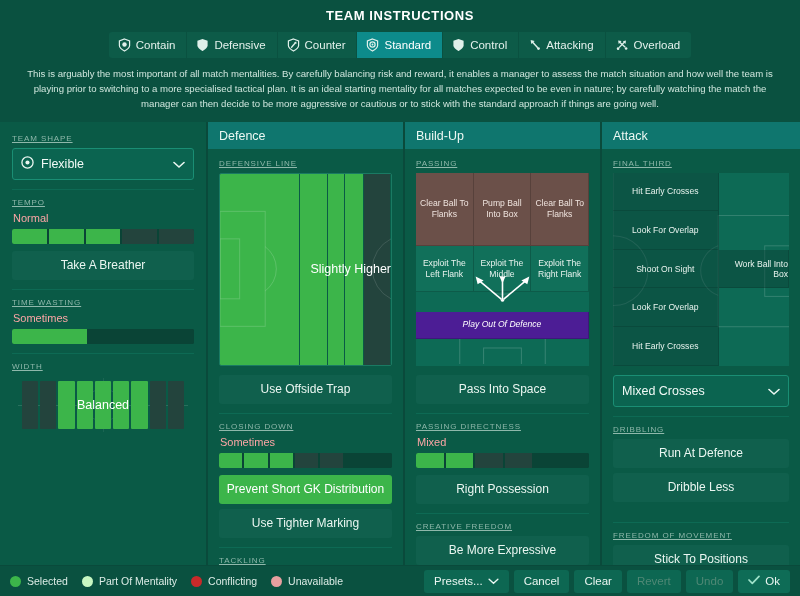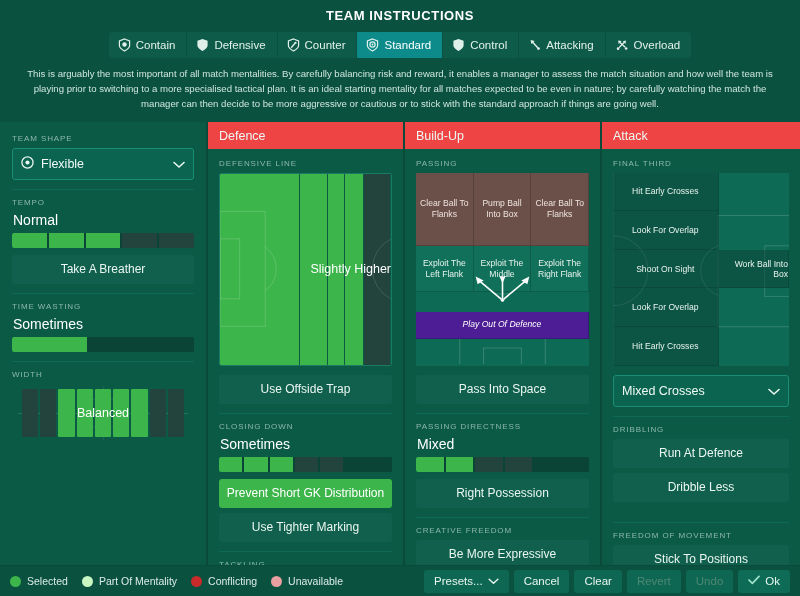--- a/index.html
+++ b/index.html
@@ -73,37 +73,38 @@
     border-right: 2px solid #0a4a3b;
   }
   .col {
     width: 197px;
     background: #0a5a46;
     border-right: 2px solid #0a4a3b;
     display: flex; flex-direction: column;
   }
   .col:last-child { border-right: none; width: 198px; }
   .col-head {
-    background: #ef4444;
+    background: #0f766e;
     padding: 7px 11px 6px 11px;
     font-size: 12.5px;
     color: #ecf8f3;
   }
   .col-inner { padding: 8px 11px 0 11px; }
 
   .sect-label {
     font-size: 8px;
     letter-spacing: 0.9px;
     color: #8fb8ab;
     text-transform: uppercase;
     margin: 2px 0 5px 0;
+    text-decoration: underline;
   }
   .value-text {
-    font-size: 14px;
-    color: #ffffff;
+    font-size: 11px;
+    color: #fca5a5;
     margin: 2px 0 5px 1px;
   }
   .divider { height: 1px; background: #0d6a54; margin: 9px 0 8px 0; }
 
   
   .dropdown {
     display: flex; align-items: center;
     background: #0b6450;
     border: 1px solid #1a8e74;
     border-radius: 3px;

